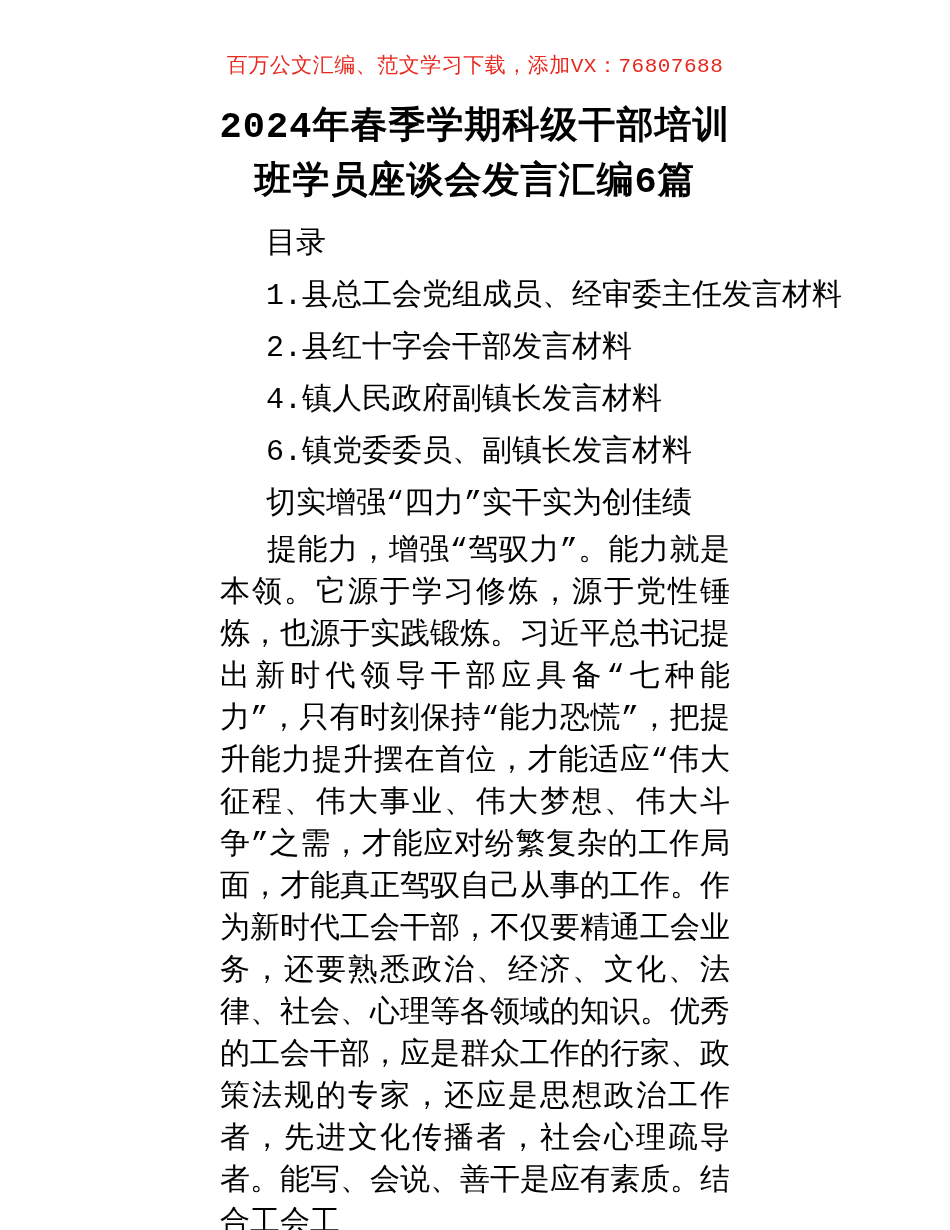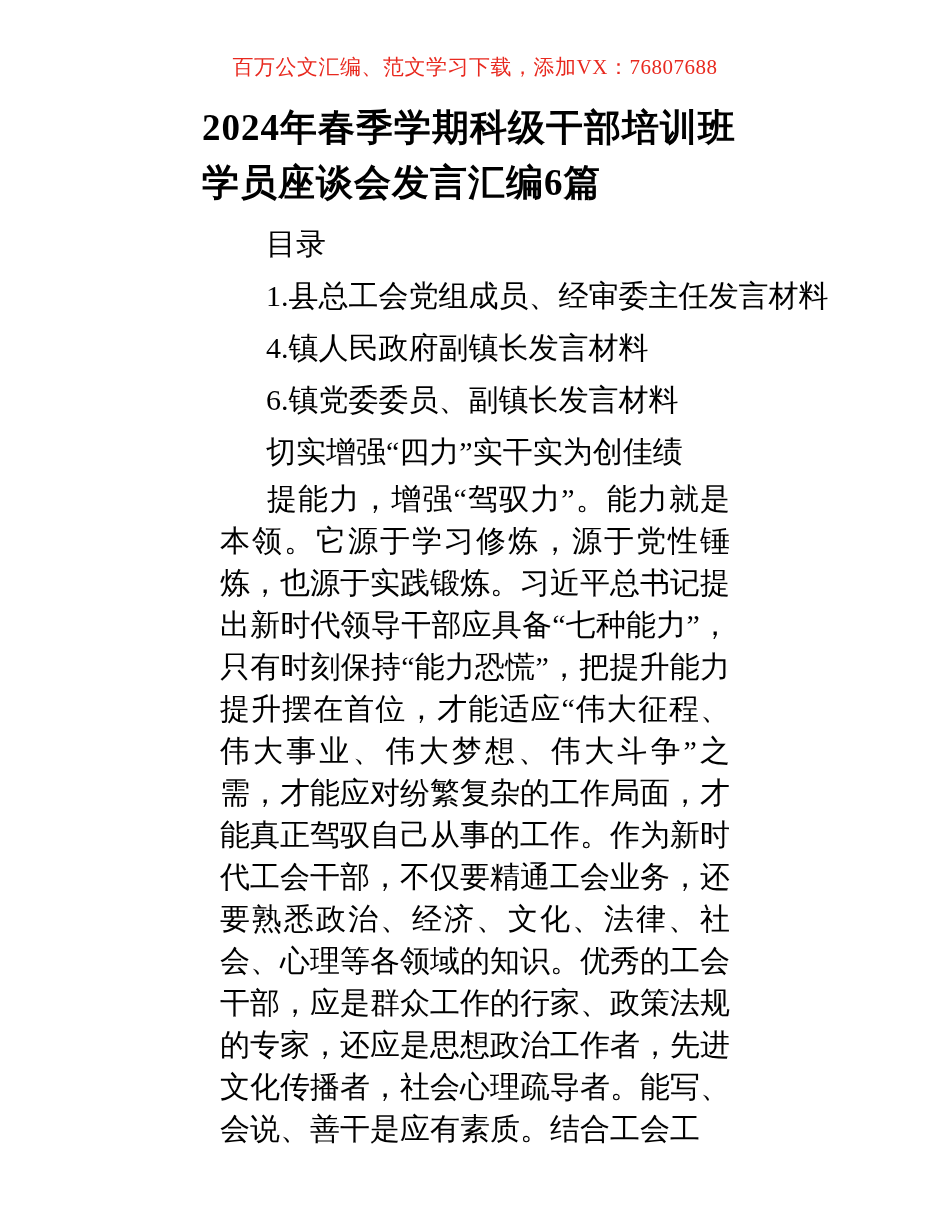--- a/index.html
+++ b/index.html
@@ -8,33 +8,33 @@
     padding: 0;
     background: #ffffff;
   }
   .page {
     position: relative;
     width: 786px;
     height: 1230px;
     margin: 0 auto;
     background: #ffffff;
     color: #000000;
-    font-family: Liberation Serif, serif;
+    font-family: Liberation Mono, monospace;
     overflow: hidden;
   }
   .promo-header {
     padding-top: 52px;
     text-align: center;
     font-size: 21px;
     line-height: 30px;
     letter-spacing: 0.5px;
   }
   .doc-title {
     margin: 18px 120px 0 120px;
-    text-align: left;
+    text-align: center;
     font-size: 37px;
     font-weight: bold;
     line-height: 55px;
     letter-spacing: 1px;
   }
   .content {
     margin: 8px 138px 0 138px;
     font-size: 30px;
   }
   .toc-line {
@@ -66,20 +66,21 @@
   <div class="promo-header" style="color: rgb(232, 41, 31);">百万公文汇编、范文学习下载，添加VX：76807688</div>
 
   <h1 class="doc-title">2024年春季学期科级干部培训班学员座谈会发言汇编6篇</h1>
 
   <div class="content">
 
     <p class="toc-line">目录</p>
 
     <p class="toc-line">1.县总工会党组成员、经审委主任发言材料</p>
 
+    <p class="toc-line">2.县红十字会干部发言材料</p>
 
 
     <p class="toc-line">4.镇人民政府副镇长发言材料</p>
 
 
     <p class="toc-line">6.镇党委委员、副镇长发言材料</p>
 
     <p class="section-heading">切实增强“四力”实干实为创佳绩</p>
 
 

